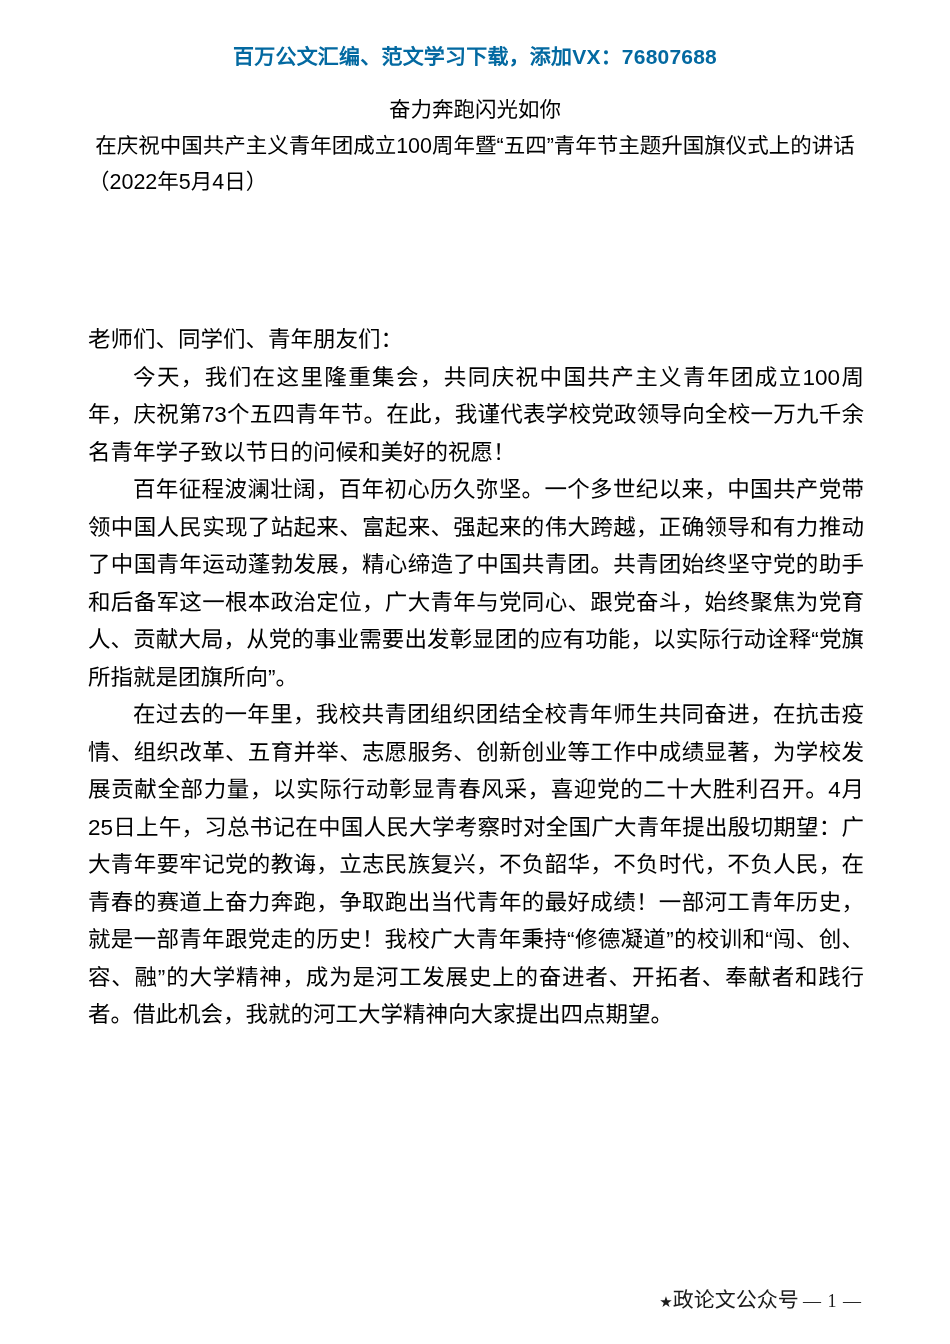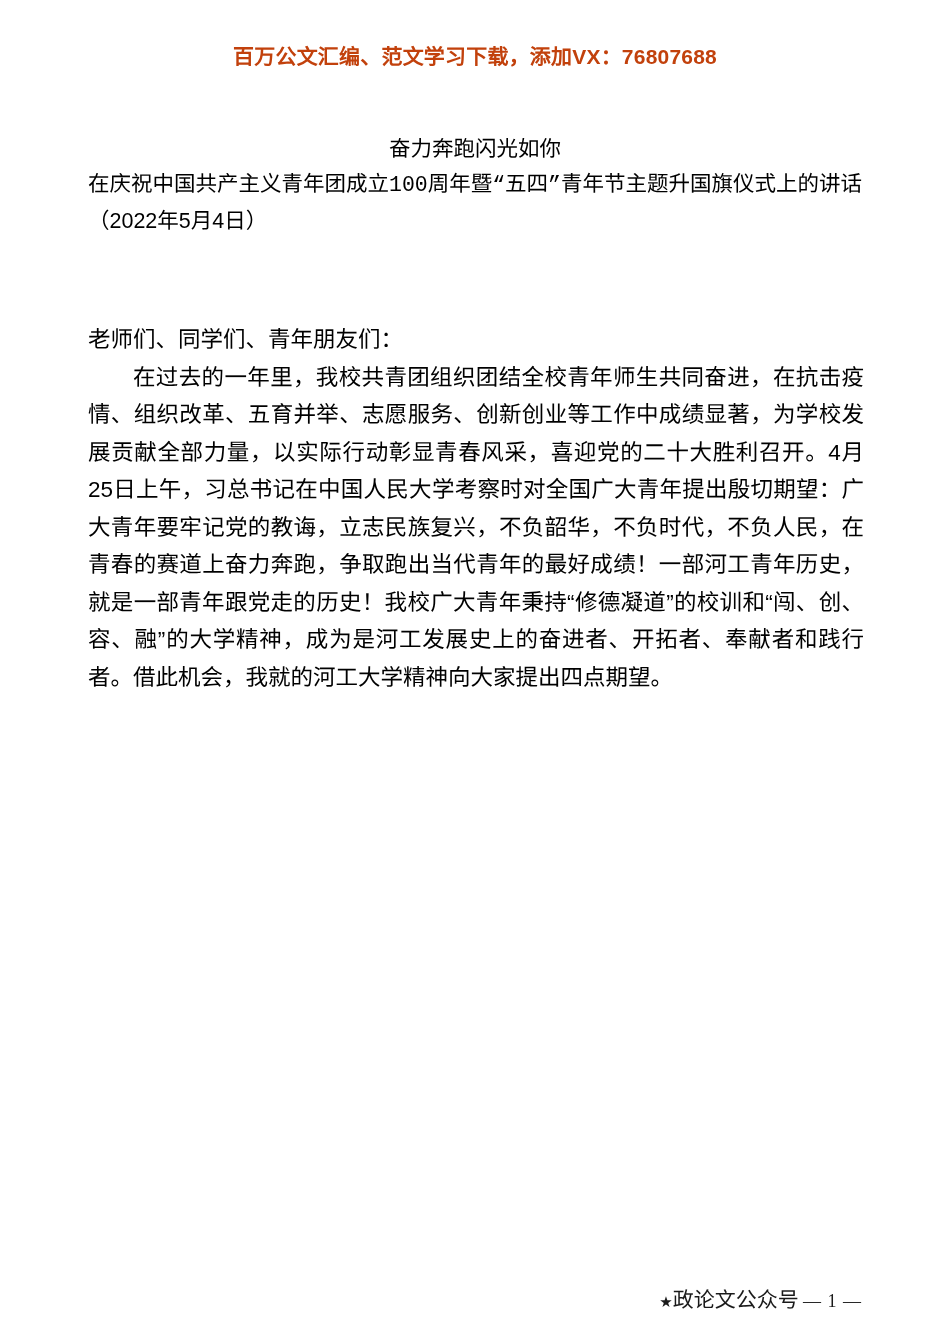--- a/index.html
+++ b/index.html
@@ -24,47 +24,45 @@
   
   .header-watermark {
     position: absolute;
     top: 40px;
     left: 0;
     width: 950px;
     text-align: center;
     font-size: 21px;
     font-weight: 700;
     letter-spacing: 0.2px;
-    color: #c2410c;
+    color: #0369a1;
     white-space: nowrap;
   }
 
   
   .title-block {
     position: absolute;
     top: 92px;
     left: 88px;
     width: 774px;
   }
   .title-line {
     text-align: center;
     font-size: 21.5px;
     line-height: 36px;
     font-weight: 400;
     color: #000000;
-    margin-top: 39px;
   }
   .title-main {
     font-size: 21.5px;
   }
   .title-sub-wrap {
-    text-align: right;
+    text-align: center;
     font-size: 21.5px;
     line-height: 36px;
-    font-family: Liberation Mono, monospace;
   }
   .title-author {
     text-align: center;
     font-size: 21.5px;
     line-height: 36px;
   }
   .title-date {
     text-align: left;
     font-size: 21.5px;
     line-height: 36px;
@@ -132,20 +130,22 @@
   <div class="header-watermark">百万公文汇编、范文学习下载，添加VX：76807688</div>
 
   <div class="title-block">
     <div class="title-line title-main">奋力奔跑闪光如你</div>
     <div class="title-sub-wrap">在庆祝中国共产主义青年团成立100周年暨“五四”青年节主题升国旗仪式上的讲话</div>
     <div class="title-date">（2022年5月4日）</div>
   </div>
 
   <div class="body-block">
     <p class="salutation">老师们、同学们、青年朋友们：</p>
+    <p class="para">今天，我们在这里隆重集会，共同庆祝中国共产主义青年团成立100周年，庆祝第73个五四青年节。在此，我谨代表学校党政领导向全校一万九千余名青年学子致以节日的问候和美好的祝愿！</p>
+    <p class="para">百年征程波澜壮阔，百年初心历久弥坚。一个多世纪以来，中国共产党带领中国人民实现了站起来、富起来、强起来的伟大跨越，正确领导和有力推动了中国青年运动蓬勃发展，精心缔造了中国共青团。共青团始终坚守党的助手和后备军这一根本政治定位，广大青年与党同心、跟党奋斗，始终聚焦为党育人、贡献大局，从党的事业需要出发彰显团的应有功能，以实际行动诠释“党旗所指就是团旗所向”。</p>
     <p class="para">在过去的一年里，我校共青团组织团结全校青年师生共同奋进，在抗击疫情、组织改革、五育并举、志愿服务、创新创业等工作中成绩显著，为学校发展贡献全部力量，以实际行动彰显青春风采，喜迎党的二十大胜利召开。4月25日上午，习总书记在中国人民大学考察时对全国广大青年提出殷切期望：广大青年要牢记党的教诲，立志民族复兴，不负韶华，不负时代，不负人民，在青春的赛道上奋力奔跑，争取跑出当代青年的最好成绩！一部河工青年历史，就是一部青年跟党走的历史！我校广大青年秉持“修德凝道”的校训和“闯、创、容、融”的大学精神，成为是河工发展史上的奋进者、开拓者、奉献者和践行者。借此机会，我就的河工大学精神向大家提出四点期望。</p>
   </div>
 
   <div class="footer">
     <div class="footer-inner">
       <span class="footer-star">★</span><span class="footer-brand">政论文公众号</span>&nbsp;<span class="footer-page">—  1  —</span>
     </div>
   </div>
 
 </div>

